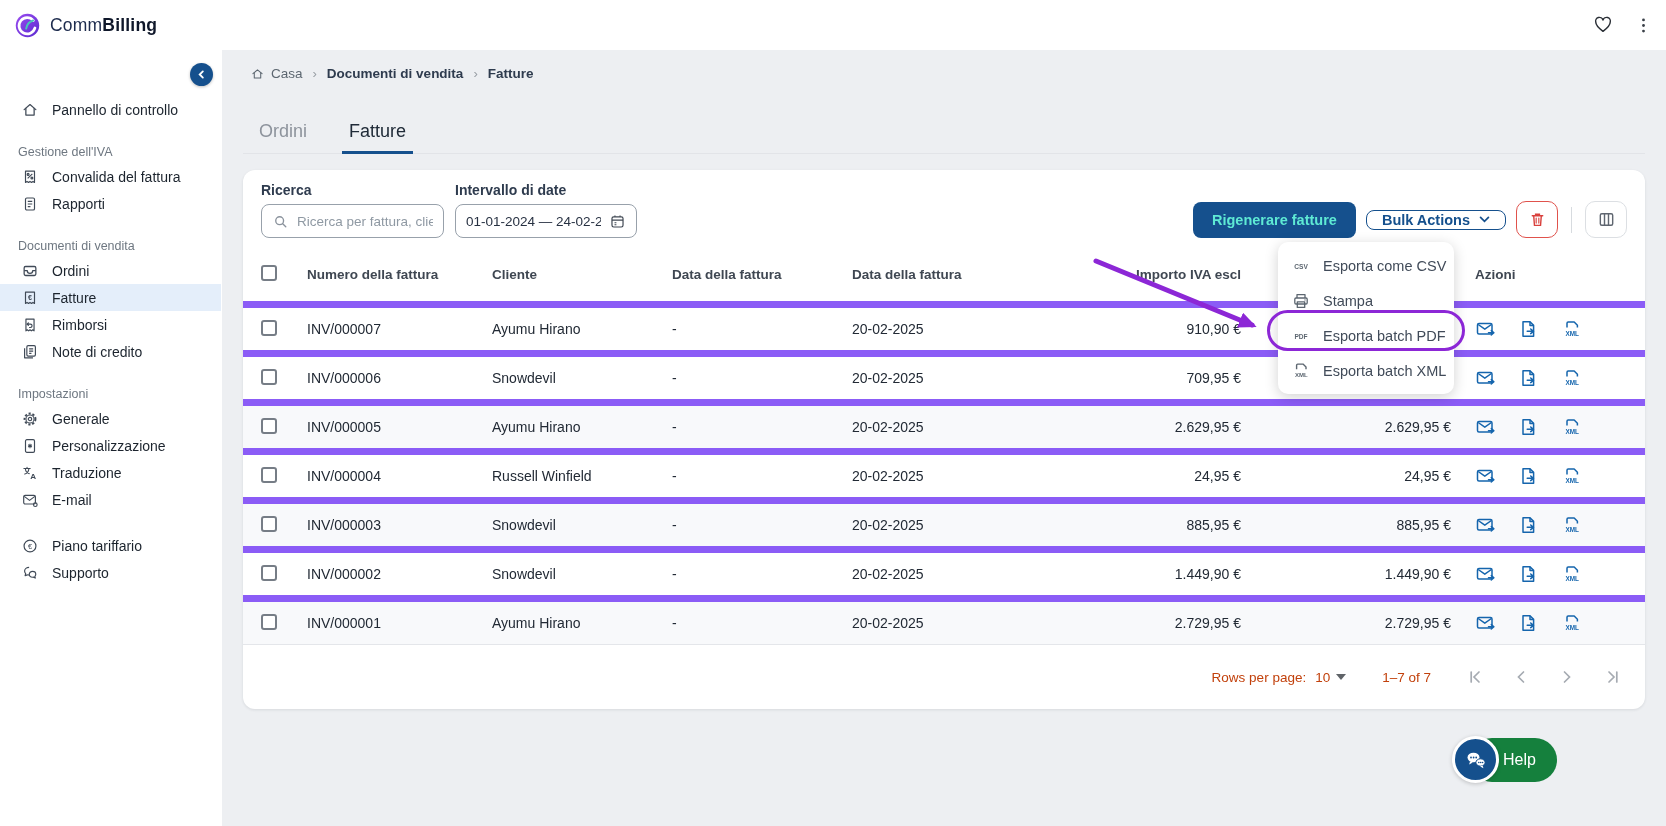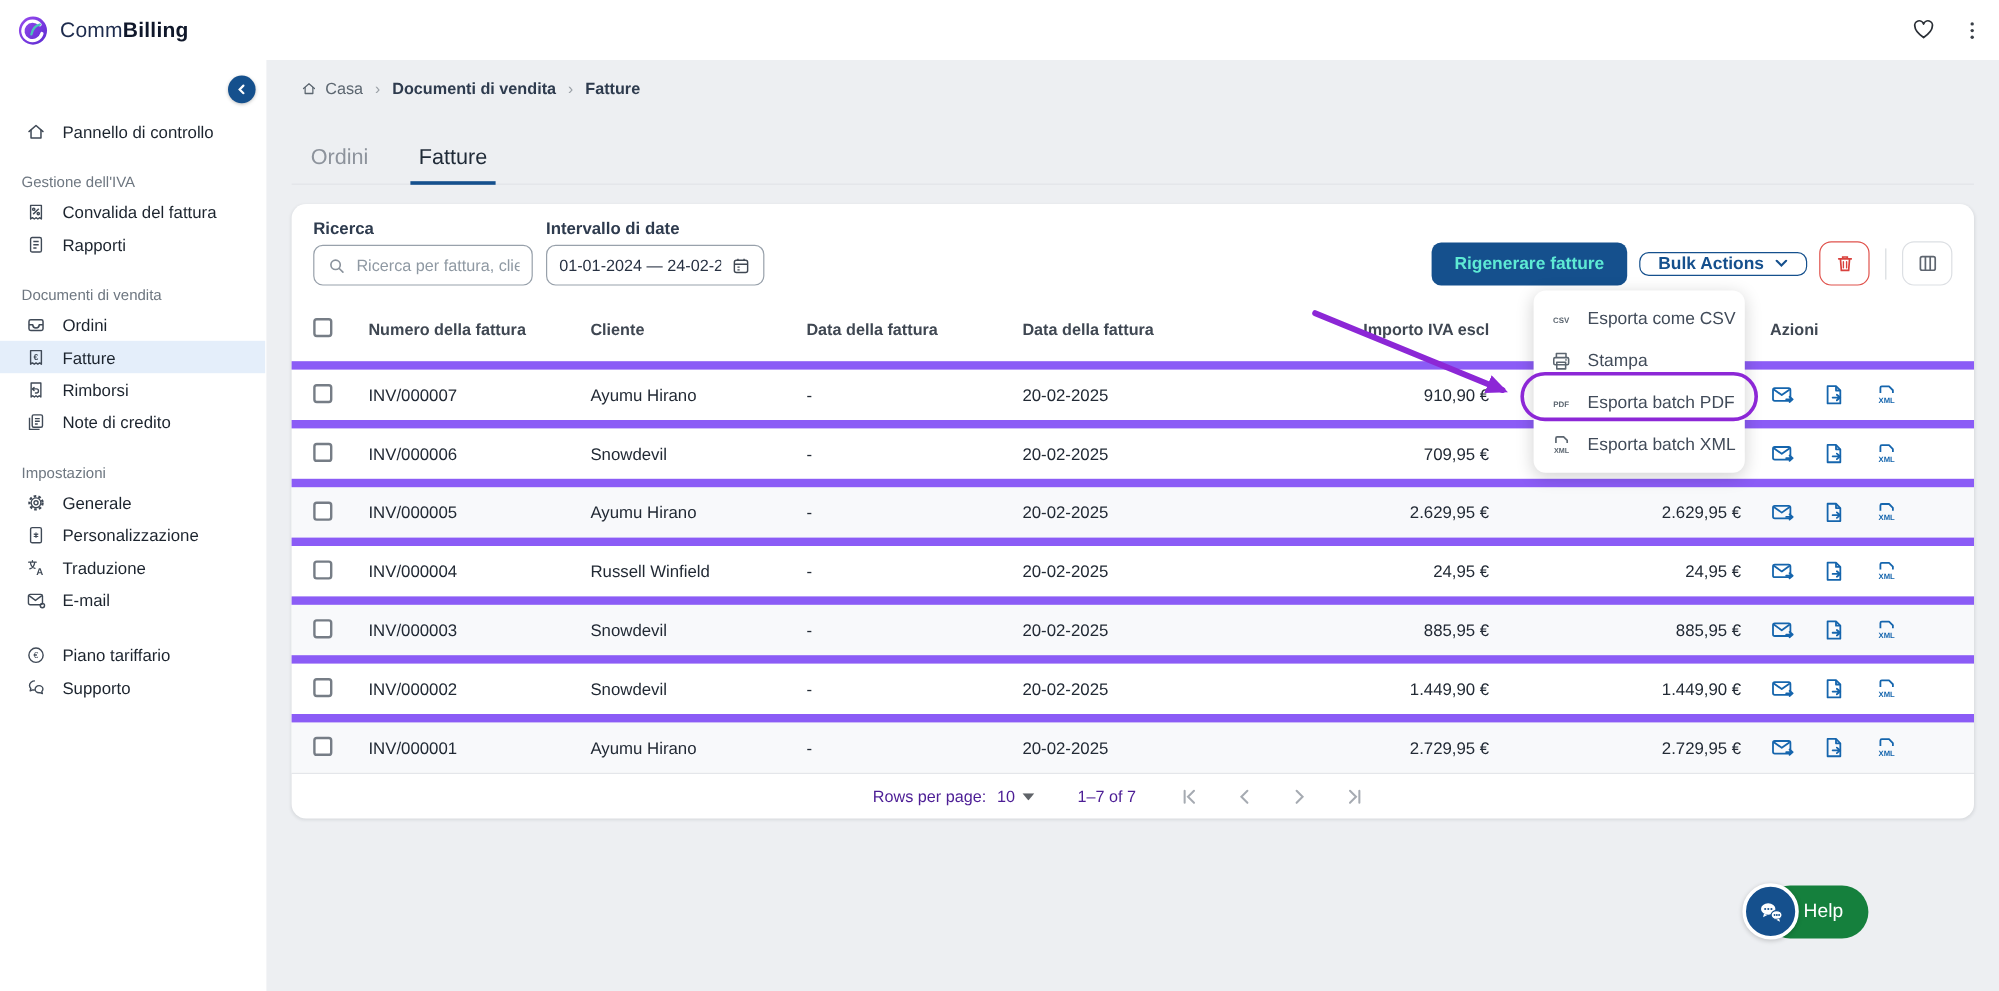--- a/index.html
+++ b/index.html
@@ -72,22 +72,22 @@
   .tbody .row{height:49px;border-top:7px solid #8b5cf6;font-size:14px;color:#222a35}
   .tbody .row:nth-child(odd):not(:first-child){background:#f8f9fb}
   .num{text-align:right}
   .actions-cell{display:flex;gap:21px;padding-left:24px}
   .actions-head{padding-left:24px}
   .action-icon{color:#1565ad;cursor:pointer;background:none;border:none;padding:0}
   .action-icon svg{width:22px;height:20px}
   .cb{width:16px;height:16px;border:2px solid #767d86;border-radius:3px;display:inline-block;cursor:pointer;background:#fff}
 
   
-  .pagination{height:38px;border-top:1px solid #e4e6ea;display:flex;align-items:center;justify-content:center;gap:36px;padding-right:24px;
-    color:#4c1d95;font-size:13.5px}
+  .pagination{height:65px;border-top:1px solid #e4e6ea;display:flex;align-items:center;justify-content:flex-end;gap:36px;padding-right:24px;
+    color:#c2410c;font-size:13.5px}
   .rpp{display:flex;align-items:center;gap:9px}
   .rpp-select{display:flex;align-items:center;gap:6px;cursor:pointer}
   .pag-nav{display:flex;align-items:center;gap:30px}
   .pag-btn{background:none;border:none;padding:0;cursor:default;color:#a6abb2}
   .pag-btn svg{width:16px;height:16px}
 
   
   .bulk-menu{position:absolute;left:1278px;top:242px;width:176px;background:#fff;border-radius:10px;
     box-shadow:0 3px 14px rgba(0,0,0,.18);padding:6px 0;z-index:40}
   .menu-item{height:35px;display:flex;align-items:center;gap:12px;padding:0 13px;font-size:14.5px;color:#414b59;cursor:pointer;white-space:nowrap}

